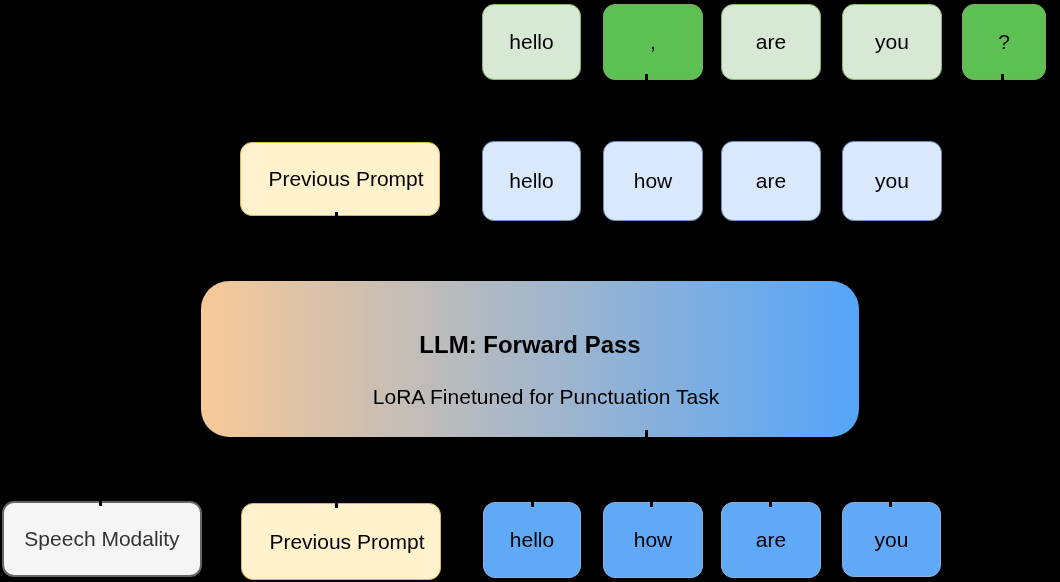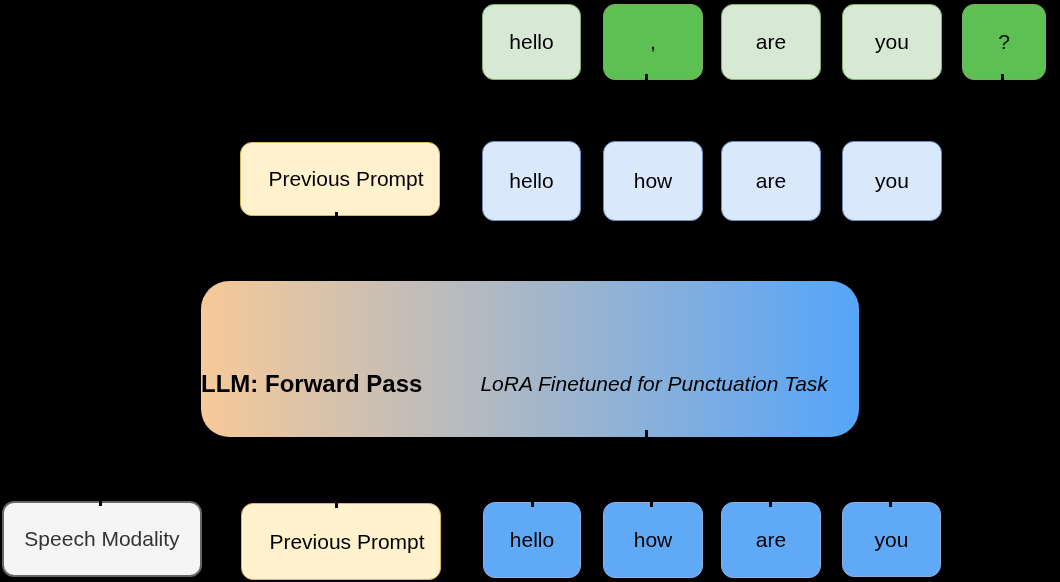--- a/index.html
+++ b/index.html
@@ -20,25 +20,25 @@
   .green-light{background:var(--green-light-fill);border-color:var(--green-light-stroke);}
   .green-bright{background:var(--green-bright-fill);border-color:var(--green-bright-stroke);}
   .blue-light{background:var(--blue-light-fill);border-color:var(--blue-light-stroke);}
   .blue-bright{background:var(--blue-bright-fill);border-color:var(--blue-bright-stroke);}
   .yellow{background:var(--yellow-fill);border-color:var(--yellow-stroke);padding-left:12px;}
   .gray{background:var(--gray-fill);border-color:var(--gray-stroke);border-width:2px;color:#333;}
   .llm-box{
     position:absolute;box-sizing:border-box;
     border-radius:28px;border:none;
     background:linear-gradient(90deg,var(--llm-gradient-left),var(--llm-gradient-right));
-    display:flex;flex-direction:row;align-items:center;justify-content:flex-start;
+    display:flex;flex-direction:column;align-items:center;justify-content:flex-start;
     padding-top:50px;gap:26px;
   }
   .llm-title{font-size:24px;font-weight:bold;color:var(--text,#000);}
-  .llm-subtitle{font-size:21px;font-style:italic;color:var(--text,#000);margin-left:32px;}
+  .llm-subtitle{font-size:21px;color:var(--text,#000);margin-left:32px;}
   .speech-lines{display:flex;flex-direction:column;line-height:26px;}
   .tick{position:absolute;width:3px;background:#000;}
 </style>
 </head>
 <body>
 
 <div class="canvas">
 
   <div class="box green-light" style="left:482px;top:4px;width:99px;height:76px;">hello</div>
 

